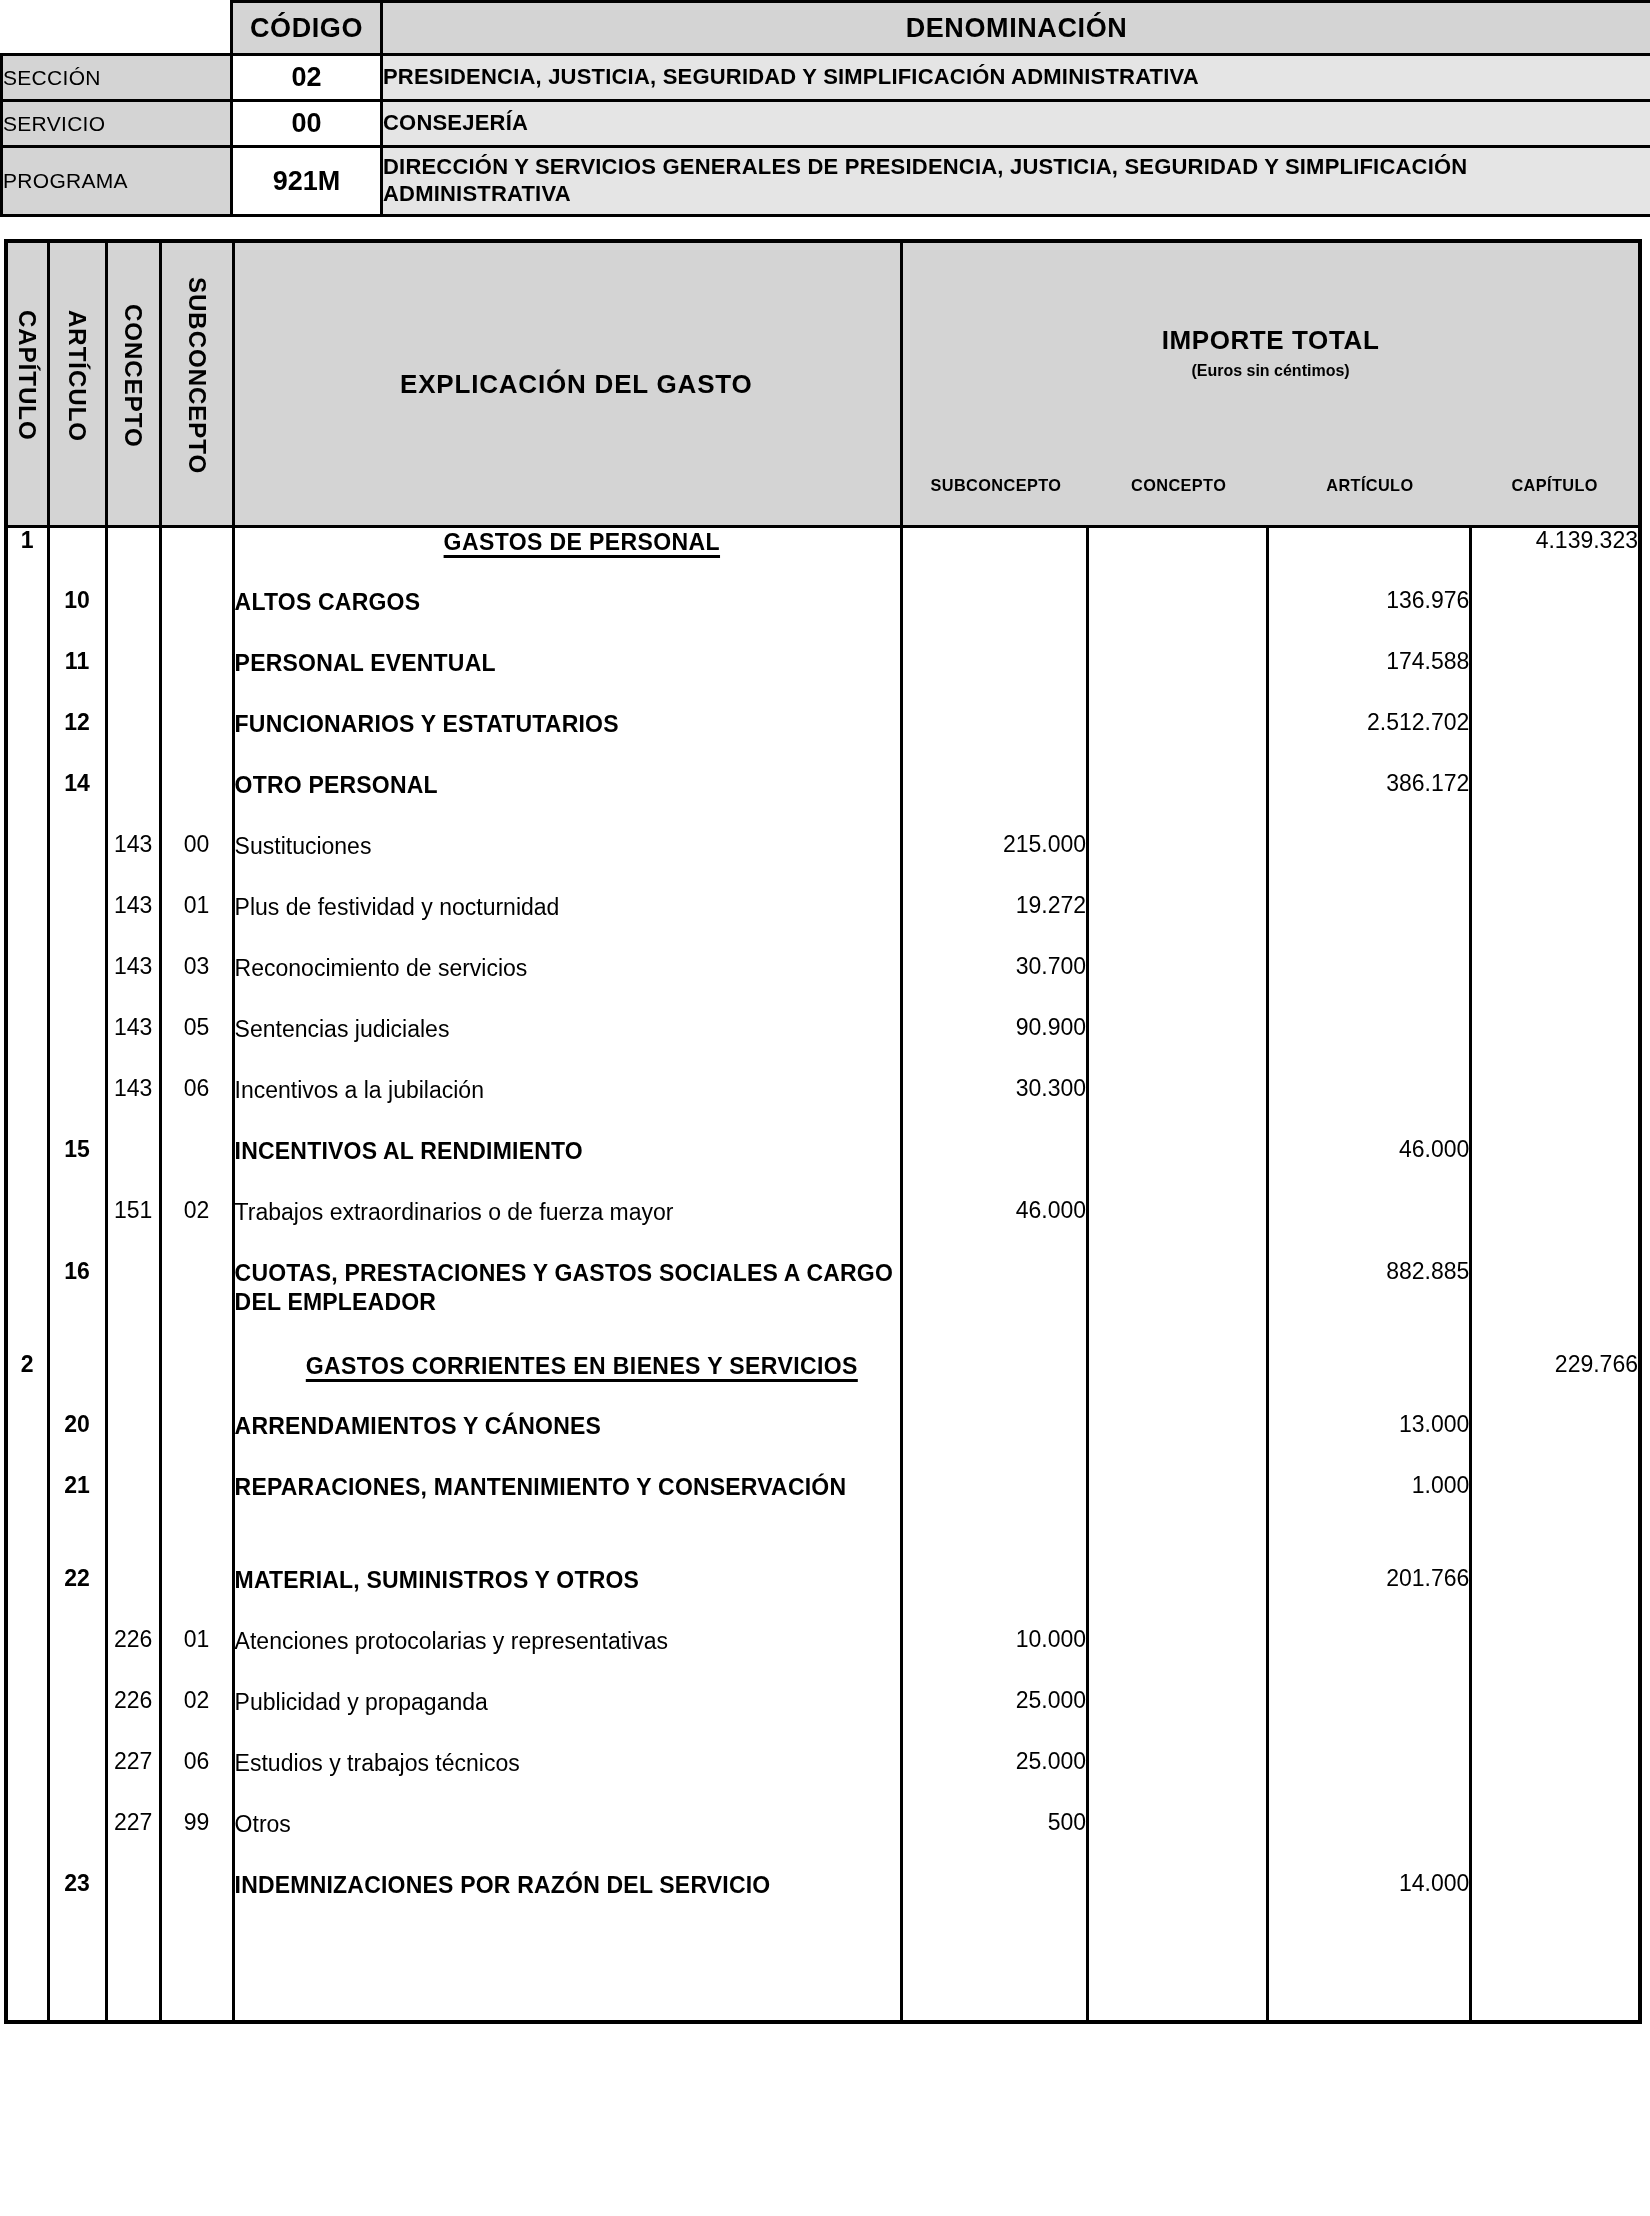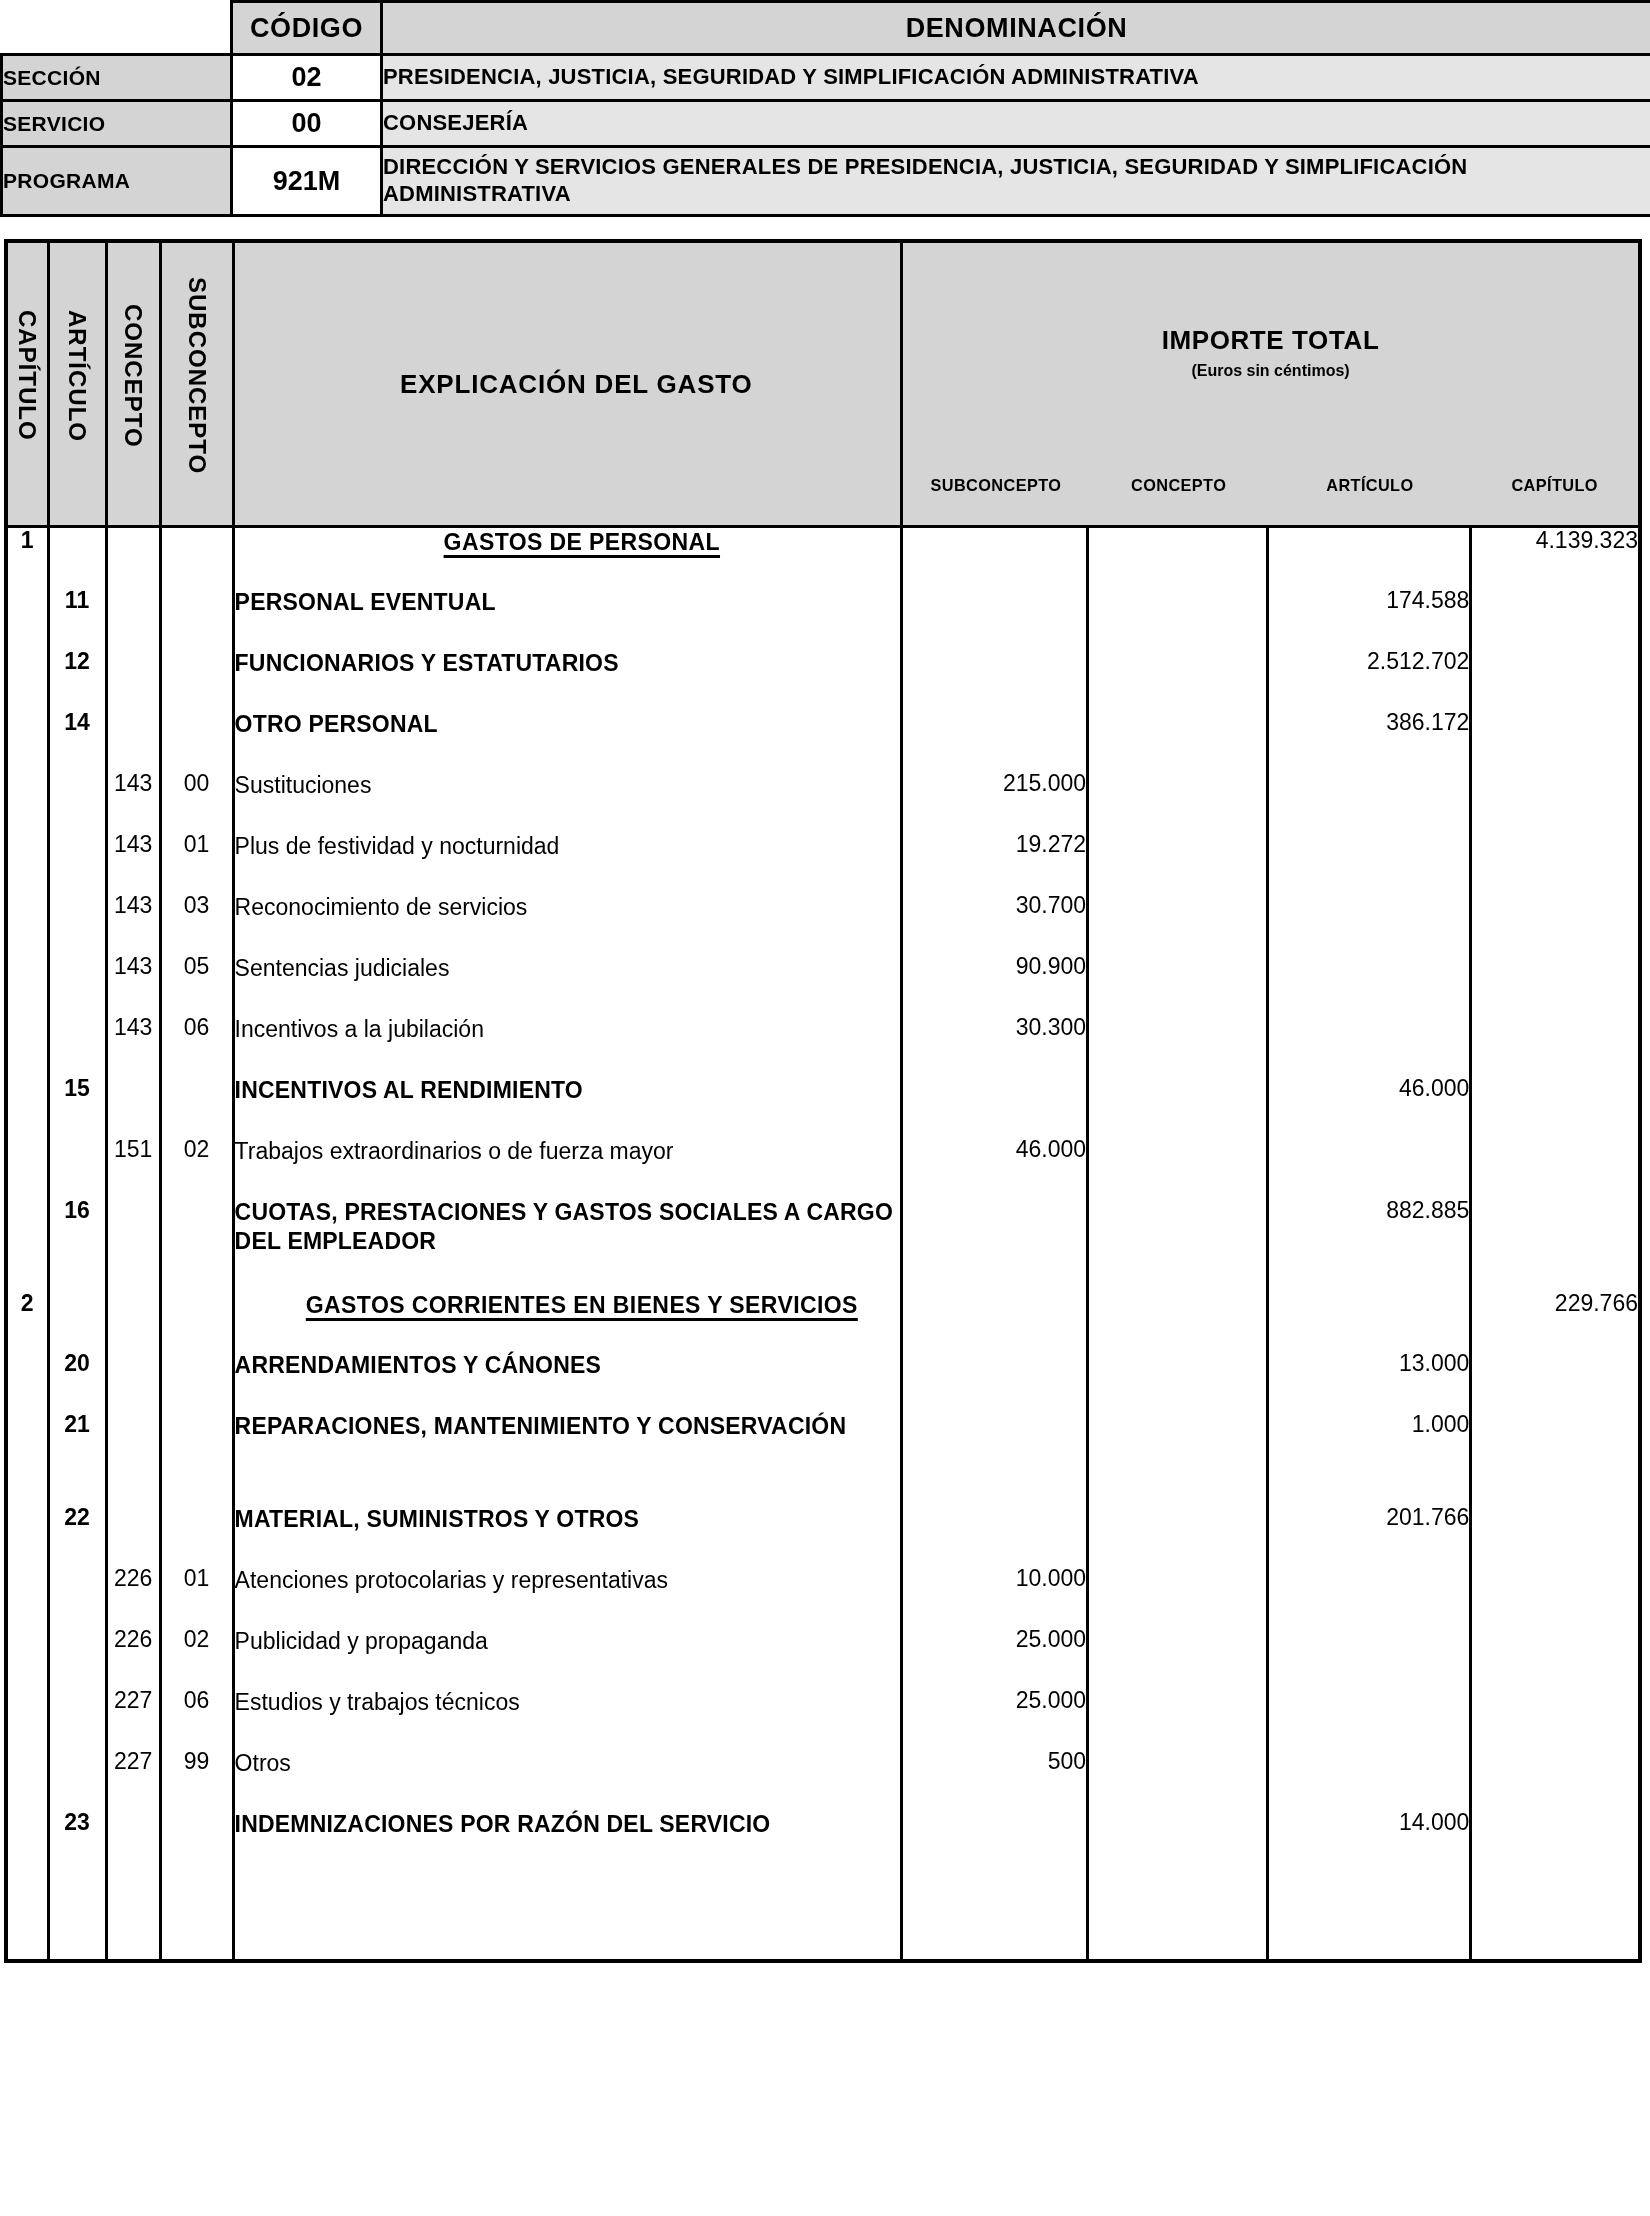--- a/index.html
+++ b/index.html
@@ -39,21 +39,21 @@
     border: 3px solid #000;
     text-align: center;
     font-weight: bold;
     font-size: 27px;
     letter-spacing: 0.6px;
     height: 50px;
   }
   .idt-label {
     background: #d4d4d4;
     border: 3px solid #000;
-    font-weight: bold;
+    font-weight: normal;
     font-size: 21px;
     padding-left: 9px;
     letter-spacing: 0.3px;
   }
   .idt-code {
     border: 3px solid #000;
     text-align: center;
     font-weight: bold;
     font-size: 27px;
     background: #ffffff;
@@ -328,20 +328,31 @@
           <td class="code-cell light h-chap"></td>
           <td class="code-cell light h-chap"></td>
           <td class="exp-cell h-chap chapter"><span class="u">GASTOS DE PERSONAL</span></td>
           <td class="num-cell h-chap"></td>
           <td class="num-cell h-chap"></td>
           <td class="num-cell bold h-chap"></td>
           <td class="num-cell bold h-chap nb-right">4.139.323</td>
         </tr>
         <tr class="drow">
           <td class="code-cell h-std nb-left"></td>
+          <td class="code-cell h-std">10</td>
+          <td class="code-cell light h-std"></td>
+          <td class="code-cell light h-std"></td>
+          <td class="exp-cell h-std bold">ALTOS CARGOS</td>
+          <td class="num-cell h-std"></td>
+          <td class="num-cell h-std"></td>
+          <td class="num-cell bold h-std">136.976</td>
+          <td class="num-cell bold h-std nb-right"></td>
+        </tr>
+        <tr class="drow">
+          <td class="code-cell h-std nb-left"></td>
           <td class="code-cell h-std">11</td>
           <td class="code-cell light h-std"></td>
           <td class="code-cell light h-std"></td>
           <td class="exp-cell h-std bold">PERSONAL EVENTUAL</td>
           <td class="num-cell h-std"></td>
           <td class="num-cell h-std"></td>
           <td class="num-cell bold h-std">174.588</td>
           <td class="num-cell bold h-std nb-right"></td>
         </tr>
         <tr class="drow">

